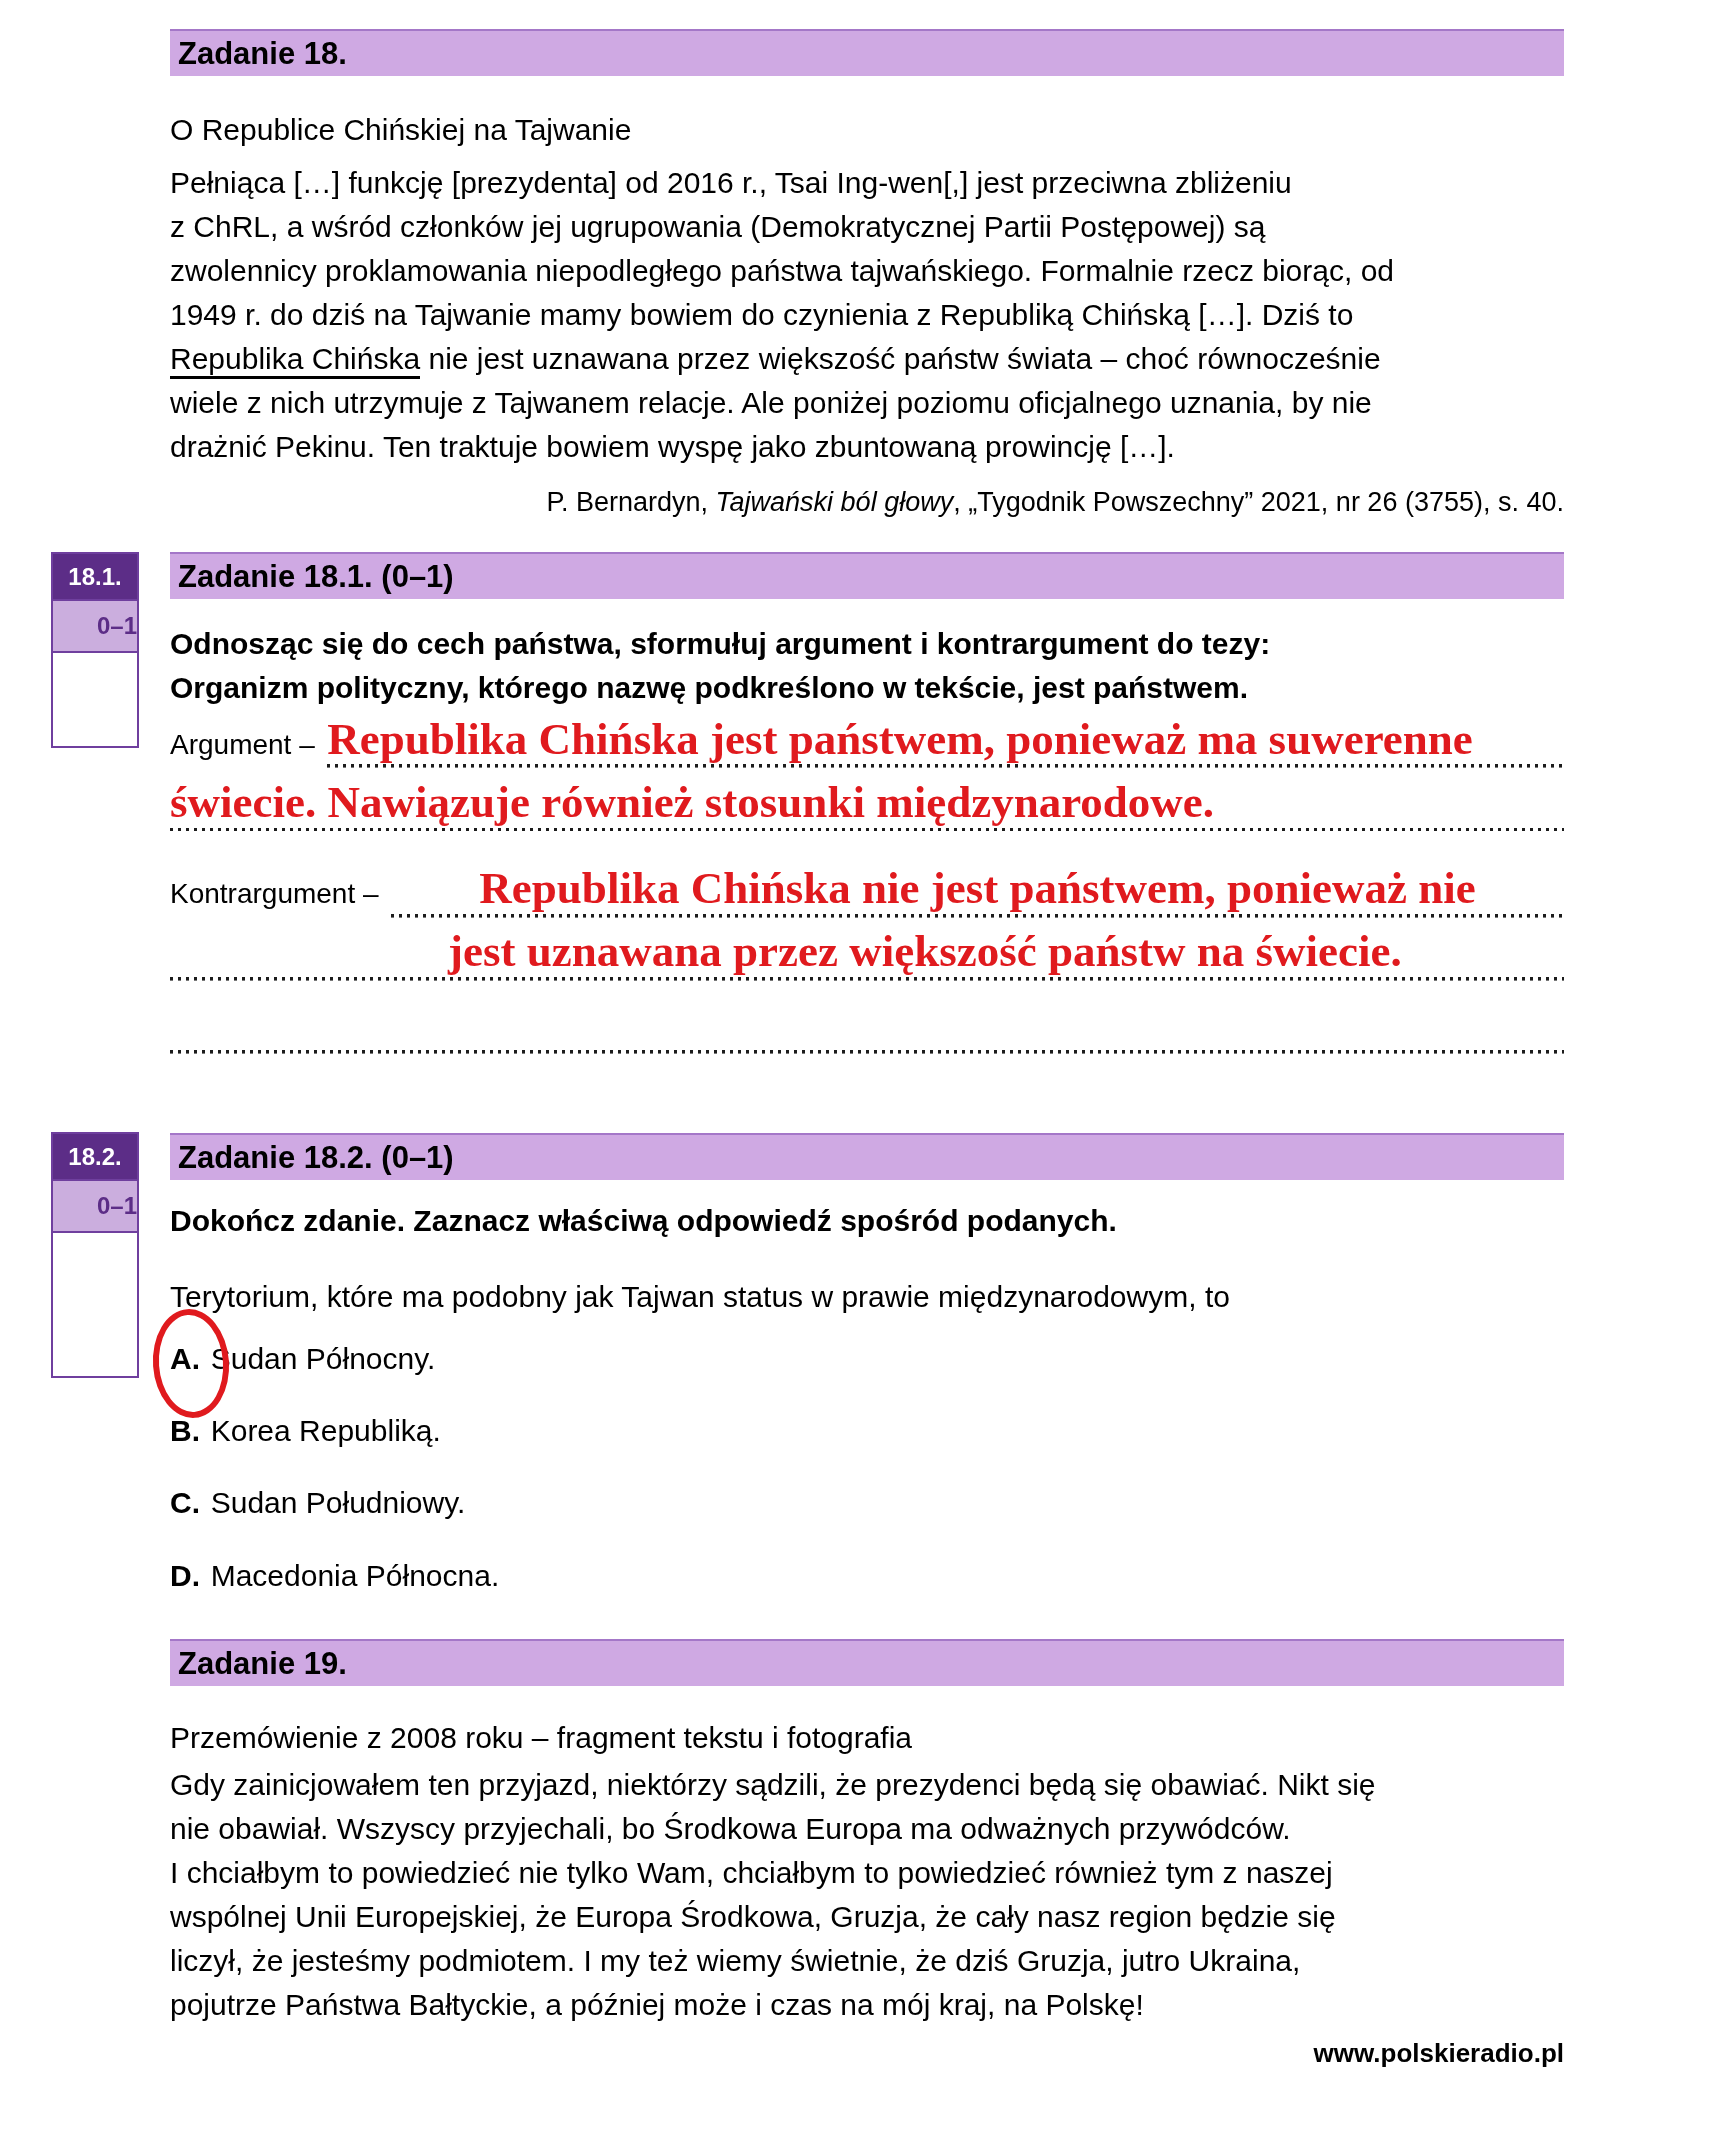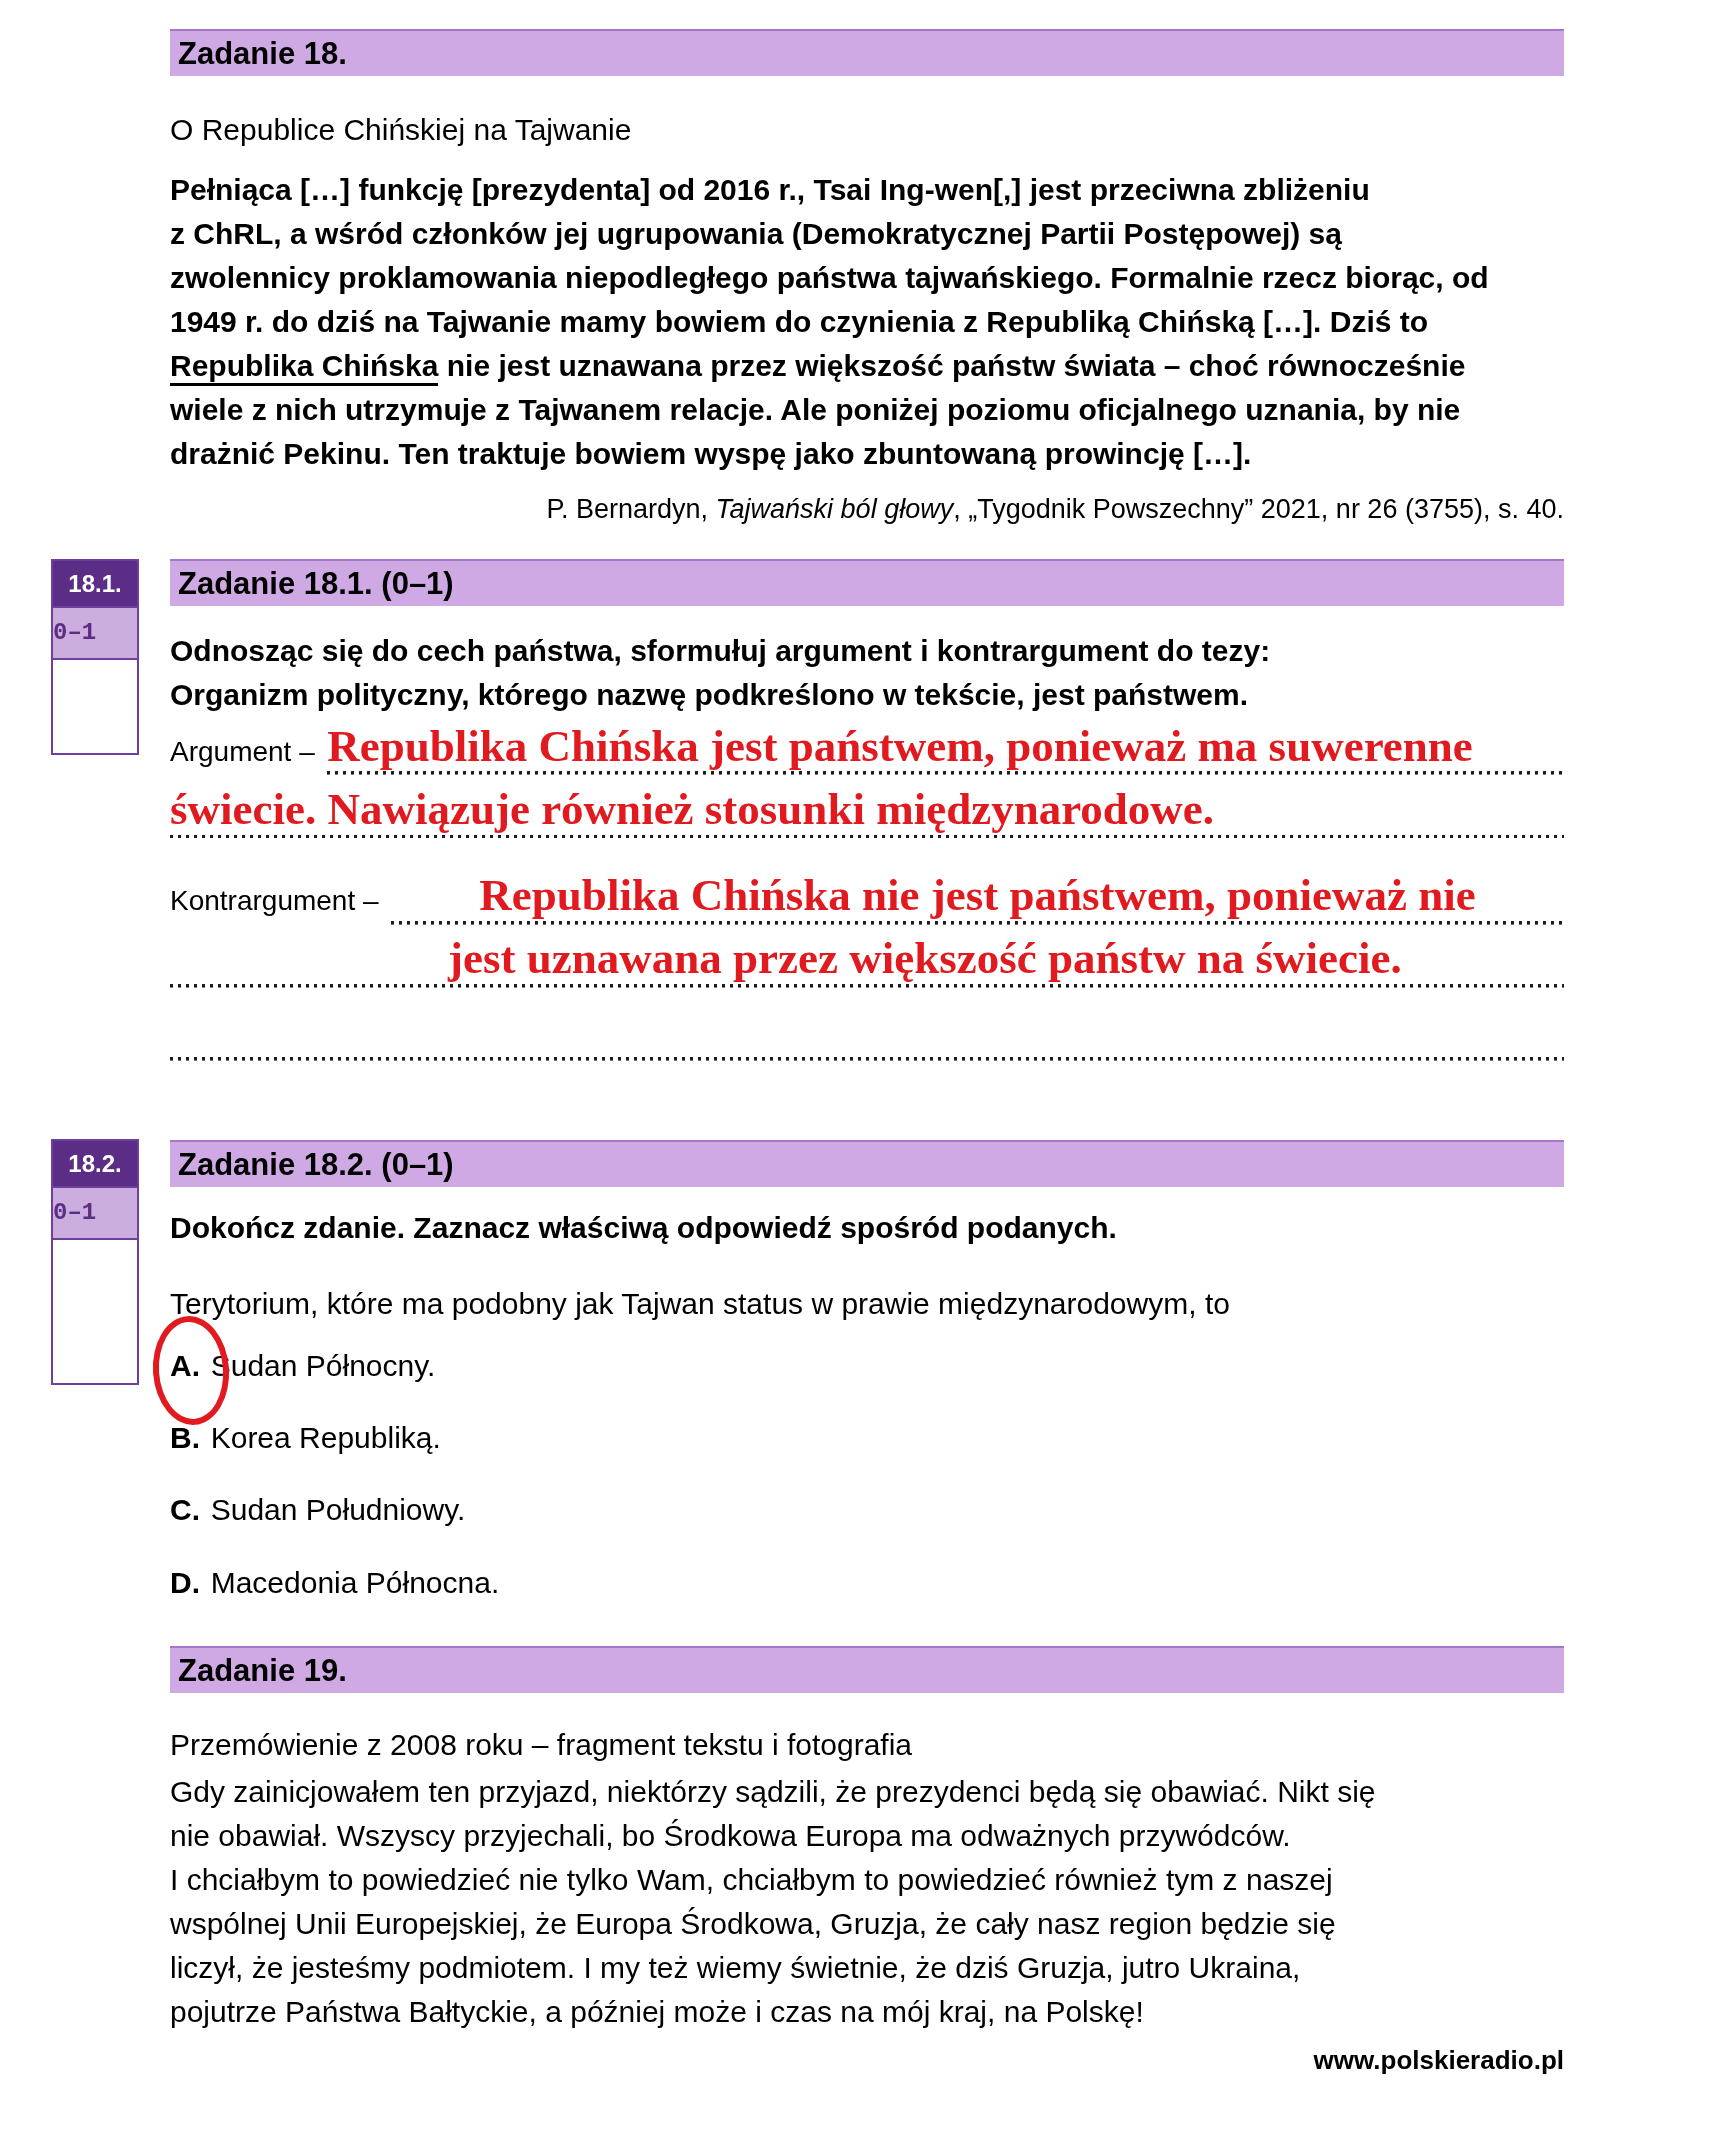--- a/index.html
+++ b/index.html
@@ -30,22 +30,22 @@
     background:#fff;
   }
   .marker-cell-top {
     height:45px; line-height:45px;
     background:#5c2d87; color:#ffffff;
     font-weight:bold; font-size:24px; text-align:center;
   }
   .marker-cell-mid {
     height:50px; line-height:50px;
     background:#cbaede; color:#5c2d87;
-    font-weight:bold; font-size:24px; text-align:left;
-    border-top:2.7px solid #6f3f9e; border-bottom:2.7px solid #6f3f9e;font-family:Liberation Mono, monospace;
+    font-weight:bold; font-size:24px; text-align:right;
+    border-top:2.7px solid #6f3f9e; border-bottom:2.7px solid #6f3f9e;
   }
   .marker-cell-blank { background:#fff; }
   .blank-h1 { height:93px; }
   .blank-h2 { height:143px; }
 
   .para { white-space:pre-wrap; line-height:44px; font-size:30px; }
   .line  { line-height:44px; font-size:30px; }
   .bold { font-weight:bold; }
   .bolditalic { font-weight:bold; }
   .underlined { border-bottom:3.6px solid #000; padding-bottom:0.9px; }
@@ -89,21 +89,21 @@
 
 <div class="page">
   <div class="content">
 
     <div class="band" style="margin-top:29px;">
       <span>Zadanie 18.</span>
     </div>
 
     <div class="line" style="margin-top:32px;">O Republice Chińskiej na Tajwanie</div>
 
-    <div class="para" style="margin-top:16px;font-weight:bold;"><span>Pełniąca […] funkcję [prezydenta] od 2016 r., Tsai Ing-wen[,] jest przeciwna zbliżeniu
+    <div class="para" style="margin-top:9px;"><span>Pełniąca […] funkcję [prezydenta] od 2016 r., Tsai Ing-wen[,] jest przeciwna zbliżeniu
 z ChRL, a wśród członków jej ugrupowania (Demokratycznej Partii Postępowej) są
 zwolennicy proklamowania niepodległego państwa tajwańskiego. Formalnie rzecz biorąc, od
 1949 r. do dziś na Tajwanie mamy bowiem do czynienia z Republiką Chińską […]. Dziś to
 </span><span class="underlined">Republika Chińska</span><span> nie jest uznawana przez większość państw świata – choć równocześnie
 wiele z nich utrzymuje z Tajwanem relacje. Ale poniżej poziomu oficjalnego uznania, by nie
 drażnić Pekinu. Ten traktuje bowiem wyspę jako zbuntowaną prowincję […].</span></div>
 
     <div class="source" style="margin-top:14.3px;"><span>P. Bernardyn, </span><span class="italic">Tajwański ból głowy</span><span>, „Tygodnik Powszechny” 2021, nr 26 (3755), s. 40.</span></div>
 
     <div class="band" style="margin-top:31px;">

